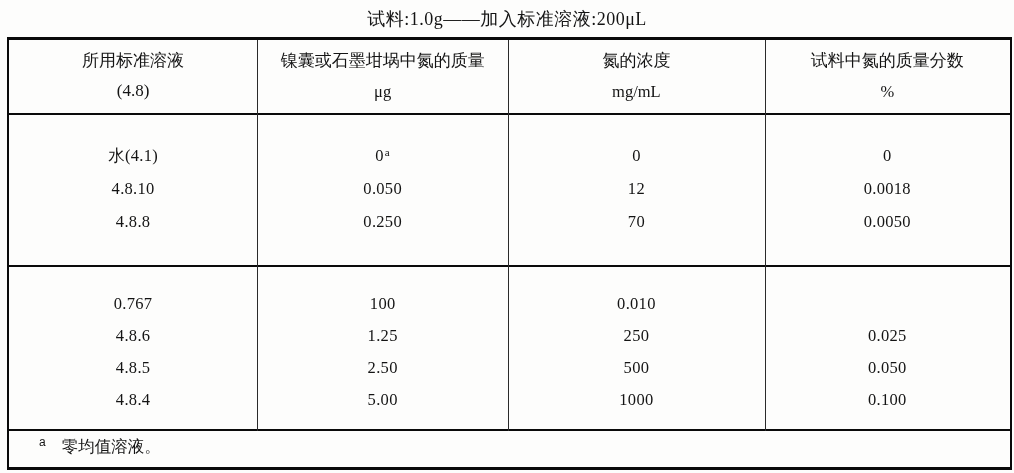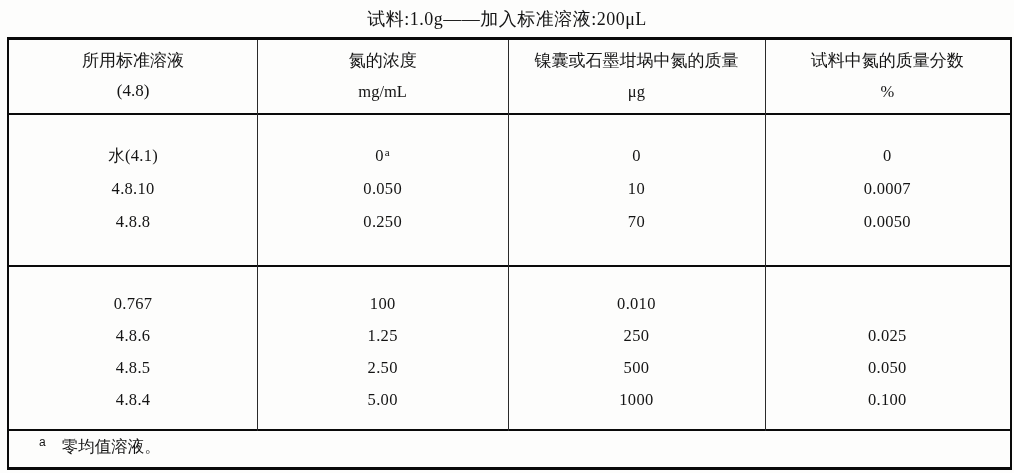--- a/index.html
+++ b/index.html
@@ -63,48 +63,48 @@
 
   <div class="tbl">
     <div class="tbl-inner">
 
       <div class="hdr cols">
         <div class="hcell">
           <span>所用标准溶液</span>
           <span>(4.8)</span>
         </div>
         <div class="hcell">
+          <span>镍囊或石墨坩埚中氮的质量</span>
+          <span class="unit">μg</span>
+        </div>
+        <div class="hcell">
           <span>氮的浓度</span>
           <span class="unit">mg/mL</span>
-        </div>
-        <div class="hcell">
-          <span>镍囊或石墨坩埚中氮的质量</span>
-          <span class="unit">μg</span>
         </div>
         <div class="hcell">
           <span>试料中氮的质量分数</span>
           <span class="unit">%</span>
         </div>
       </div>
 
       <div class="grp grp1">
         <div class="row cols">
           <div class="cell">水(4.1)</div>
           <div class="cell">
             <span>0</span>
               <sup>a</sup>
           </div>
           <div class="cell">0</div>
           <div class="cell">0</div>
         </div>
         <div class="row cols">
           <div class="cell">4.8.10</div>
           <div class="cell">0.050</div>
-          <div class="cell">10</div>
-          <div class="cell">0.0007</div>
+          <div class="cell">12</div>
+          <div class="cell">0.0018</div>
         </div>
         <div class="row cols">
           <div class="cell">4.8.8</div>
           <div class="cell">0.250</div>
           <div class="cell">70</div>
           <div class="cell">0.0050</div>
         </div>
       </div>
 
       <div class="grp grp2">

